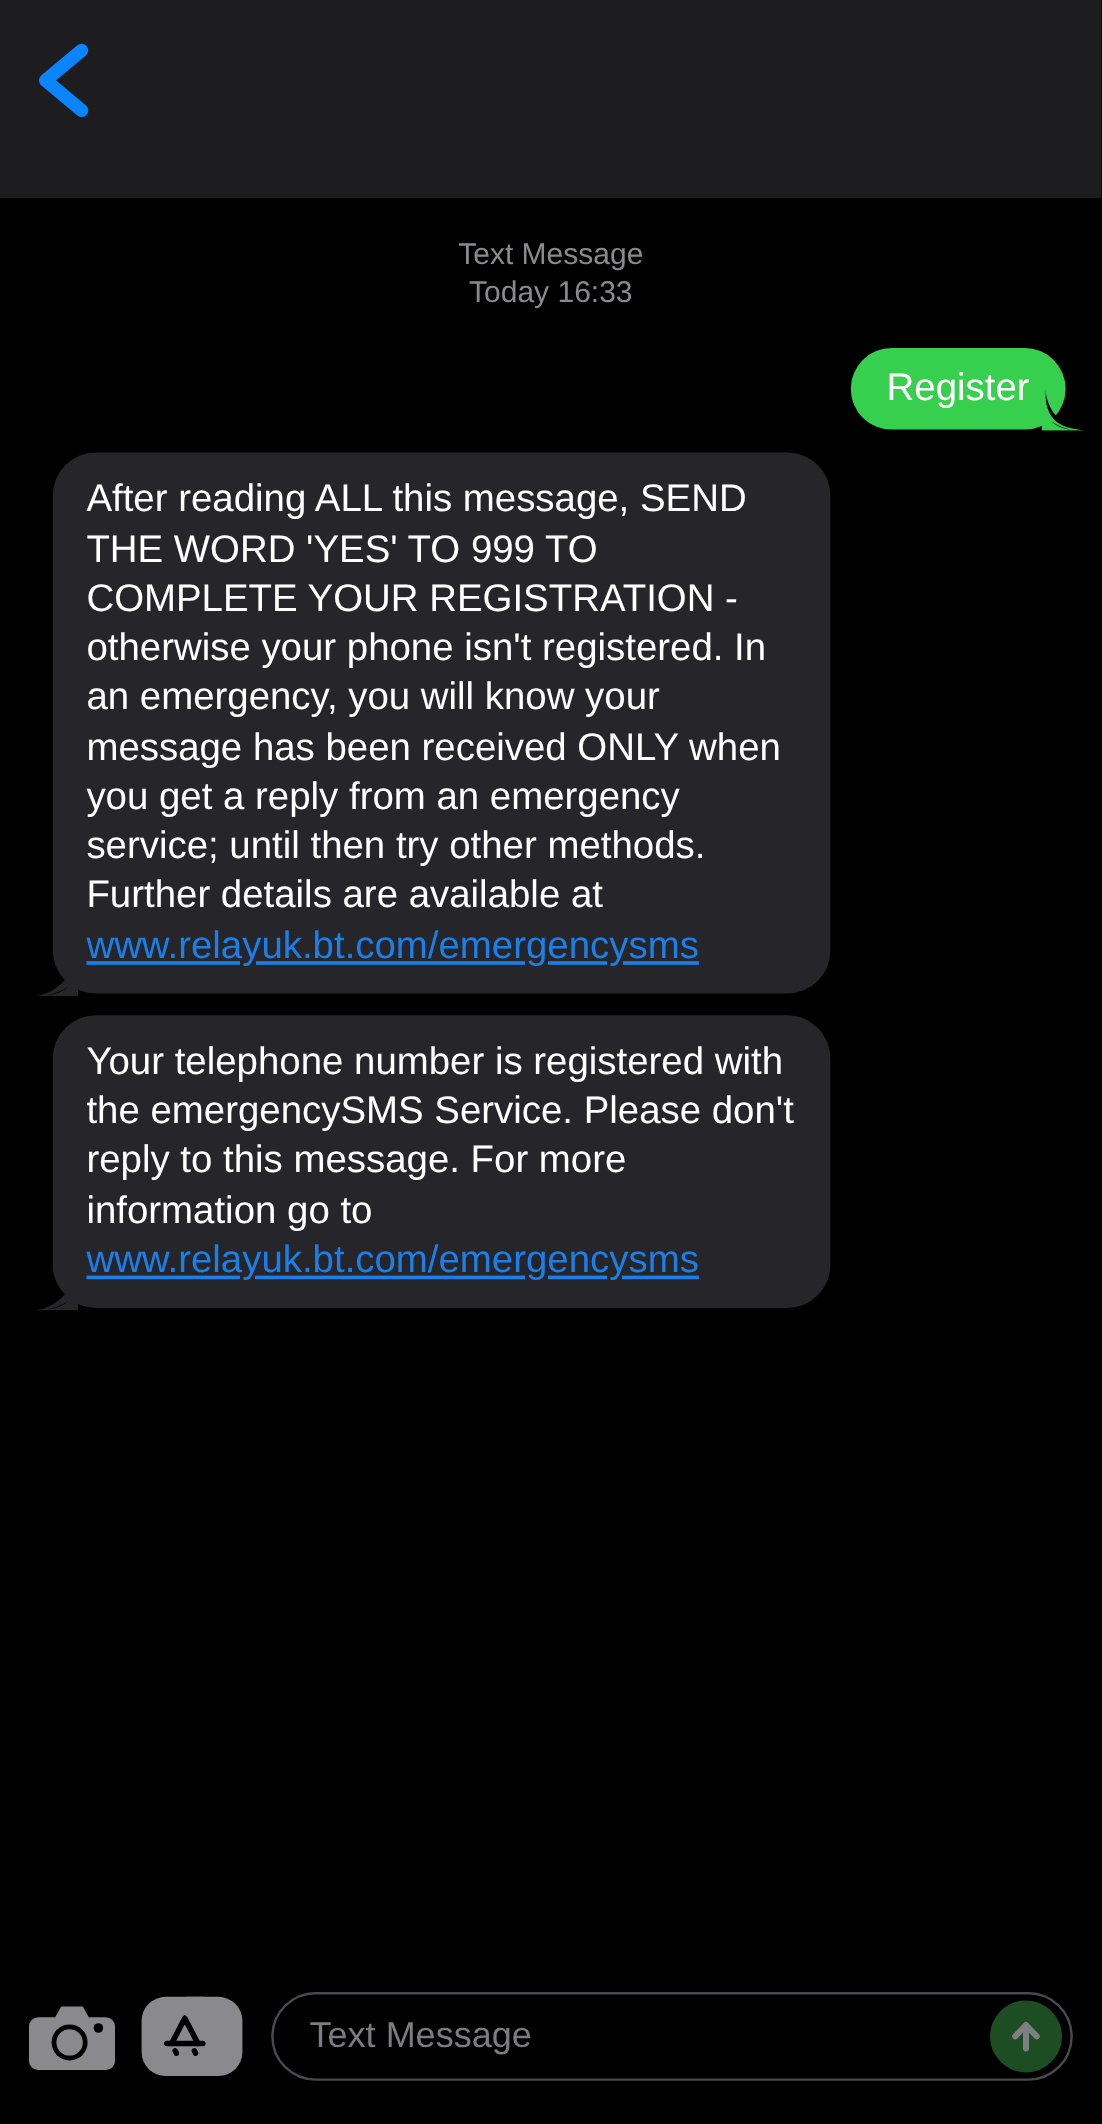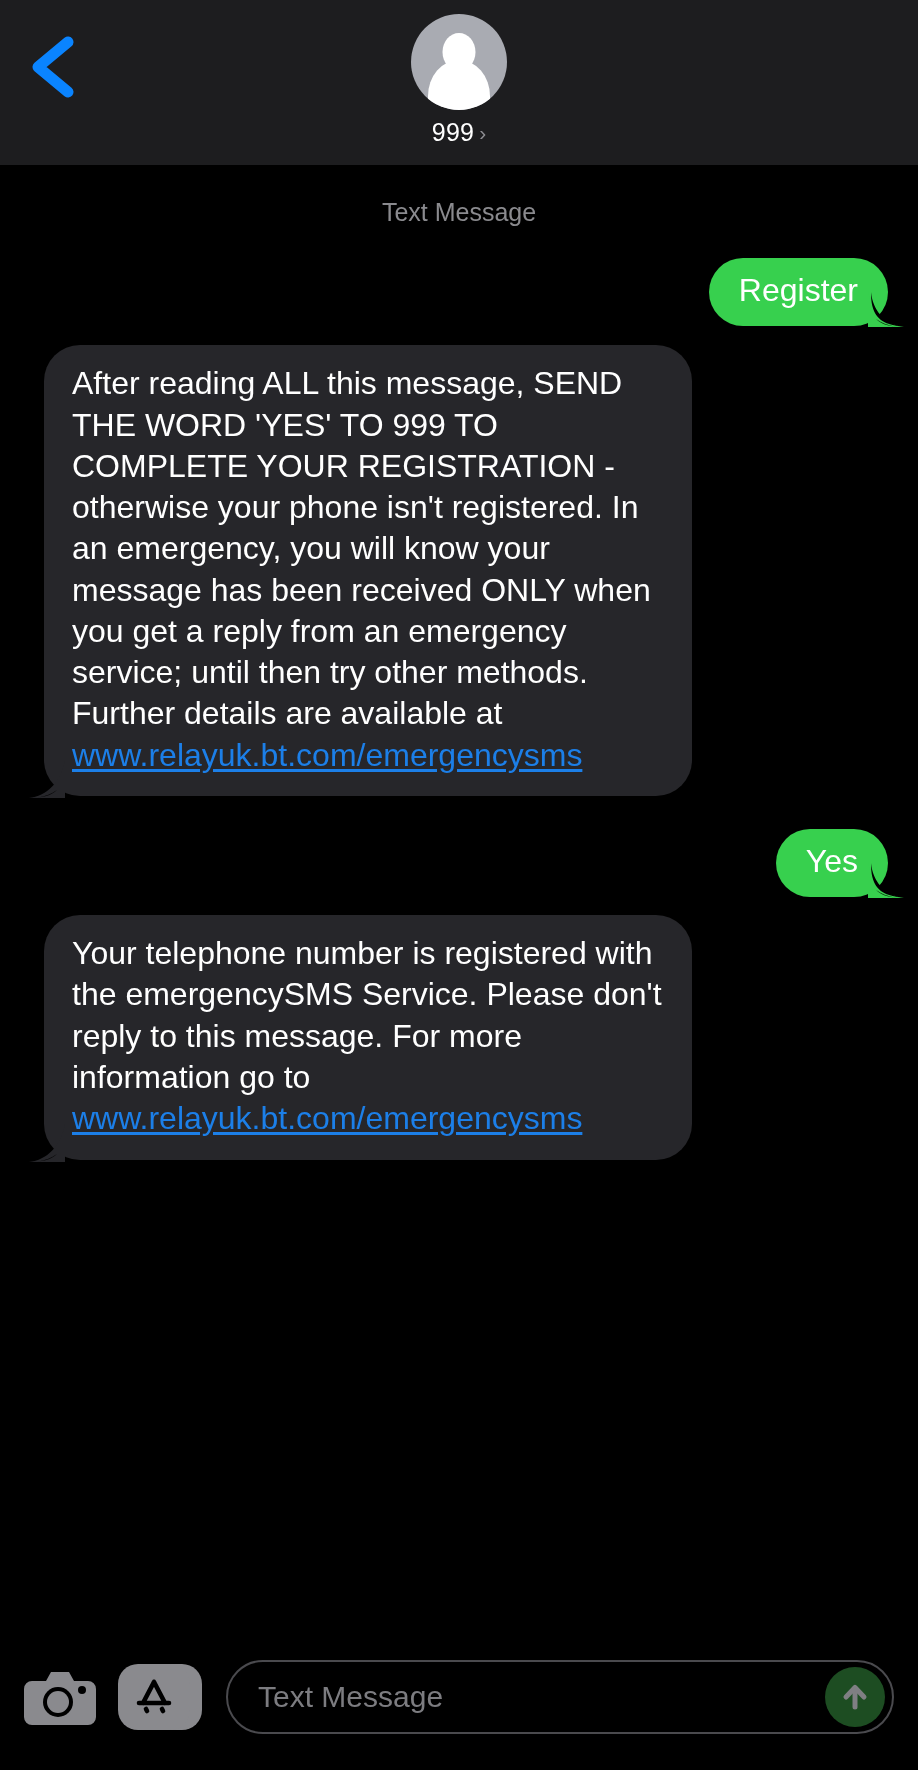--- a/index.html
+++ b/index.html
@@ -269,37 +269,28 @@
 <div class="phone">
 
   <div class="navbar">
 
     <div class="back-chevron">
       <svg width="56" height="62" viewBox="0 0 56 62">
         <polyline points="42,6 12,31 42,56" fill="none" stroke="#0a84ff" stroke-width="11" stroke-linecap="round" stroke-linejoin="round"></polyline>
       </svg>
     </div>
 
-    <div class="contact-block">
-      <div class="avatar">
-        <div class="head"></div>
-        <div class="body"></div>
-      </div>
-      <div class="contact-row">
-        <span class="contact-name">999</span>
-        <span class="contact-arrow">›</span>
-      </div>
-    </div>
 
   </div>
 
   <div class="conversation">
 
     <div class="timestamp">
       <span class="label">Text Message</span>
+      <span class="time">Today 16:33</span>
     </div>
 
     <div class="msg-row out" style="margin-top:30px;">
       <div class="bubble sent">
         <span>Register</span>
         <span class="tail">
           <svg width="36" height="36" viewBox="0 0 36 36">
             <path d="M0,0 L0,36 L36,36 C18,34 4,22 0,0 Z" fill="#37d04e"></path>
             <path d="M36,36 C24,36 14,34 8,28 C20,36 30,36 36,36 Z" fill="#000000"></path>
           </svg>
@@ -312,31 +303,20 @@
         <span>After reading ALL this message, SEND THE WORD 'YES' TO 999 TO COMPLETE YOUR REGISTRATION - otherwise your phone isn't registered. In an emergency, you will know your message has been received ONLY when you get a reply from an emergency service; until then try other methods. Further details are available at </span><span class="link">www.relayuk.bt.com/emergencysms</span>
         <span class="tail">
           <svg width="38" height="38" viewBox="0 0 38 38">
             <path d="M38,0 L38,38 L2,38 C20,36 34,22 38,0 Z" fill="#26262a"></path>
             <path d="M2,38 C14,38 24,36 30,30 C18,38 8,38 2,38 Z" fill="#000000"></path>
           </svg>
         </span>
       </div>
     </div>
 
-    <div class="msg-row out" style="margin-top:33px;">
-      <div class="bubble sent">
-        <span>Yes</span>
-        <span class="tail">
-          <svg width="36" height="36" viewBox="0 0 36 36">
-            <path d="M0,0 L0,36 L36,36 C18,34 4,22 0,0 Z" fill="#37d04e"></path>
-            <path d="M36,36 C24,36 14,34 8,28 C20,36 30,36 36,36 Z" fill="#000000"></path>
-          </svg>
-        </span>
-      </div>
-    </div>
 
     <div class="msg-row in" style="margin-top:18px;">
       <div class="bubble received" style="width:592px;">
         <span>Your telephone number is registered with the emergencySMS Service. Please don't reply to this message. For more information go to </span><span class="link">www.relayuk.bt.com/emergencysms</span>
         <span class="tail">
           <svg width="38" height="38" viewBox="0 0 38 38">
             <path d="M38,0 L38,38 L2,38 C20,36 34,22 38,0 Z" fill="#26262a"></path>
             <path d="M2,38 C14,38 24,36 30,30 C18,38 8,38 2,38 Z" fill="#000000"></path>
           </svg>
         </span>

